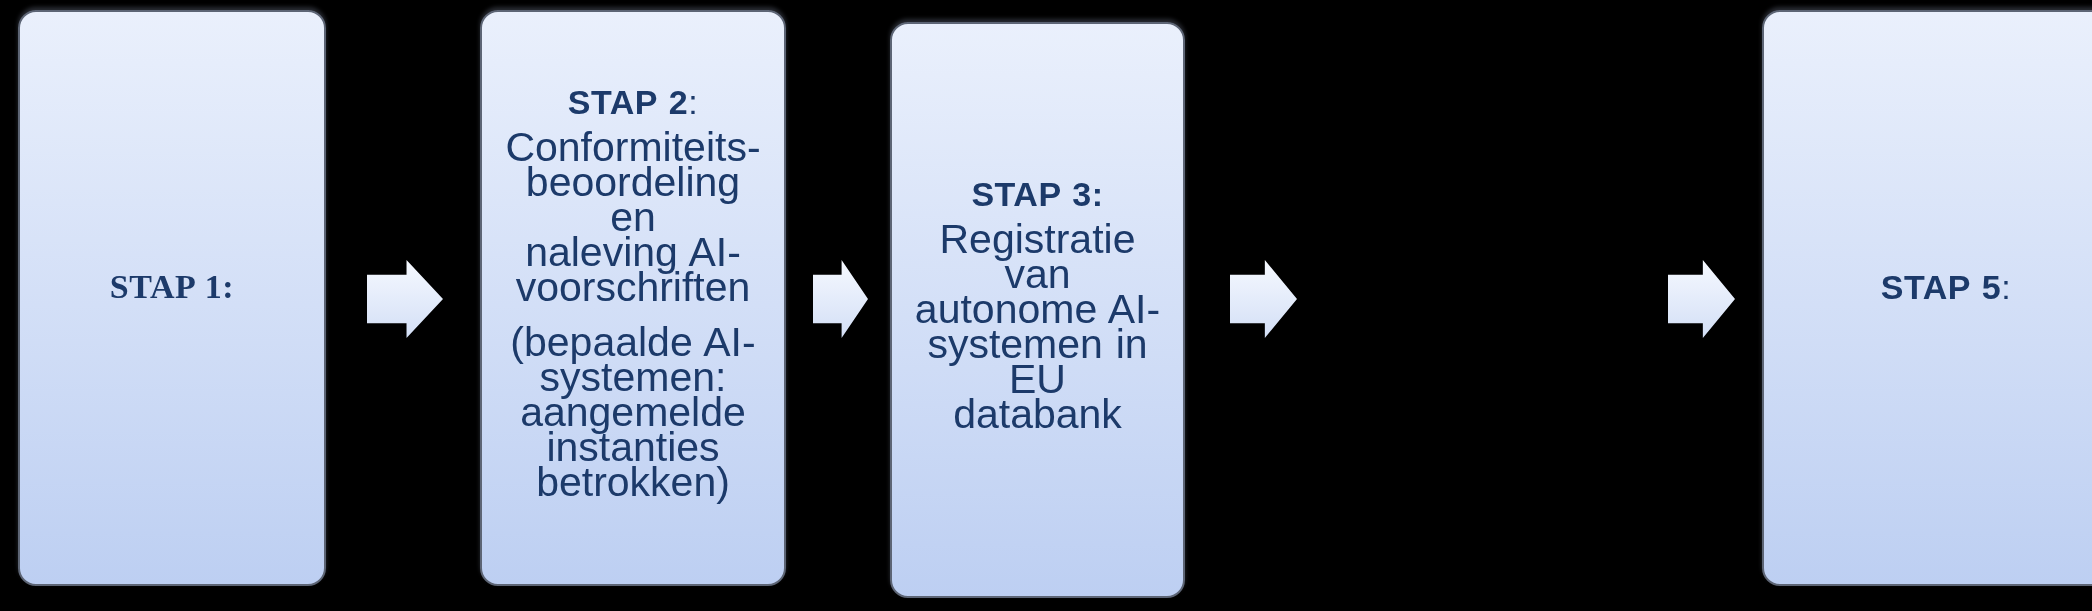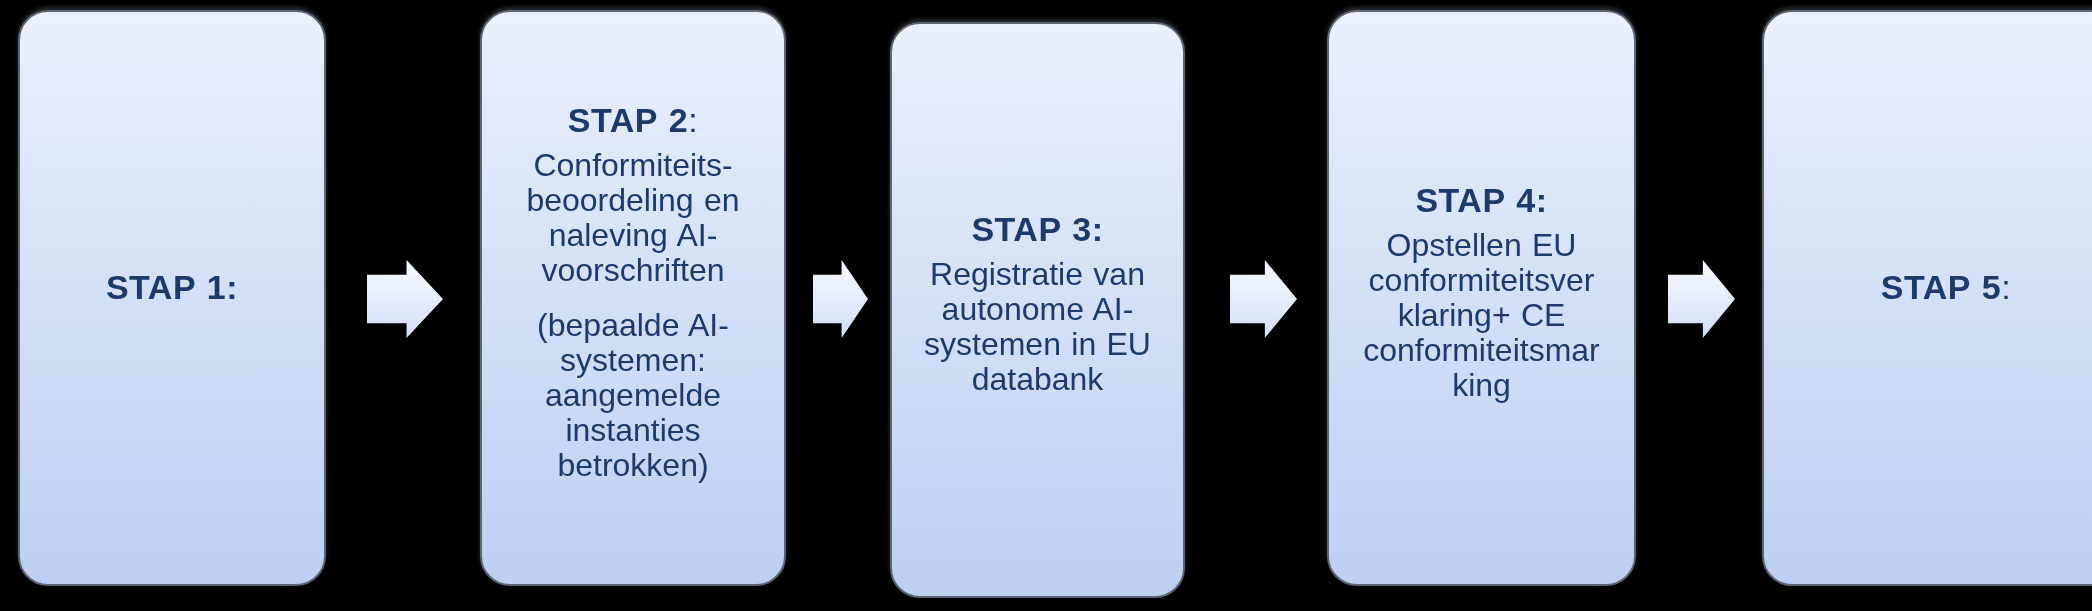--- a/index.html
+++ b/index.html
@@ -12,30 +12,30 @@
     width: 2092px;
     height: 611px;
     background: var(--bg, #000000);
     overflow: hidden;
     font-family: "Liberation Sans", "DejaVu Sans", sans-serif;
   }
   .step-box {
     position: absolute;
     top: 10px;
     height: 576px;
-    border-radius: 30px;
+    border-radius: 18px;
     border: 2px solid var(--box-border, #5d6575);
     background: linear-gradient(180deg, var(--box-top, #eaf0fc) 0%, var(--box-bottom, #bdcff2) 100%);
     box-shadow: 0 -3px 4px rgba(90, 98, 112, 0.45), 0 5px 9px rgba(0, 0, 0, 0.85);
     box-sizing: border-box;
     display: flex;
     align-items: center;
     justify-content: center;
   }
-  .b1 { left: 18px;   width: 308px; }
+  .b1 { left: 18px;   width: 308px; font-family: Liberation Serif, serif; }
   .b2 { left: 480px;  width: 306px; }
   .b3 { left: 890px;  width: 295px; margin-top: 12px; }
   .b4 { left: 1327px; width: 309px; }
   .b5 { left: 1762px; width: 368px; }
 
   .step-text {
     width: 100%;
     padding: 0 16px 14px 16px;
     box-sizing: border-box;
     text-align: center;
@@ -44,21 +44,21 @@
   }
   .step-title {
     font-size: 34px;
     line-height: 40px;
     margin: 0 0 8px 0;
     letter-spacing: 0.5px;
   }
   .step-title .tb { font-weight: bold; }
   .step-title .tr { font-weight: normal; }
   .step-body {
-    font-size: 32px;
+    font-size: 41px;
     line-height: 35px;
     margin: 0;
     white-space: pre-line;
   }
   .step-body.secondary {
     margin-top: 20px;
   }
 
   .flow-arrow {
     position: absolute;
@@ -107,30 +107,20 @@
       <h2 class="step-title"><span class="tb">STAP 3:</span><span class="tr"></span></h2>
       <p class="step-body">Registratie van
 autonome AI-
 systemen in EU
 databank</p>
     </div>
   </section>
 
   <div class="flow-arrow a3"></div>
 
-  <section class="step-box b4">
-    <div class="step-text">
-      <h2 class="step-title"><span class="tb">STAP 4:</span><span class="tr"></span></h2>
-      <p class="step-body">Opstellen EU
-conformiteitsver
-klaring+ CE
-conformiteitsmar
-king</p>
-    </div>
-  </section>
 
   <div class="flow-arrow a4"></div>
 
   <section class="step-box b5">
     <div class="step-text">
       <h2 class="step-title"><span class="tb">STAP 5</span><span class="tr">:</span></h2>
     </div>
   </section>
 
 </div>

